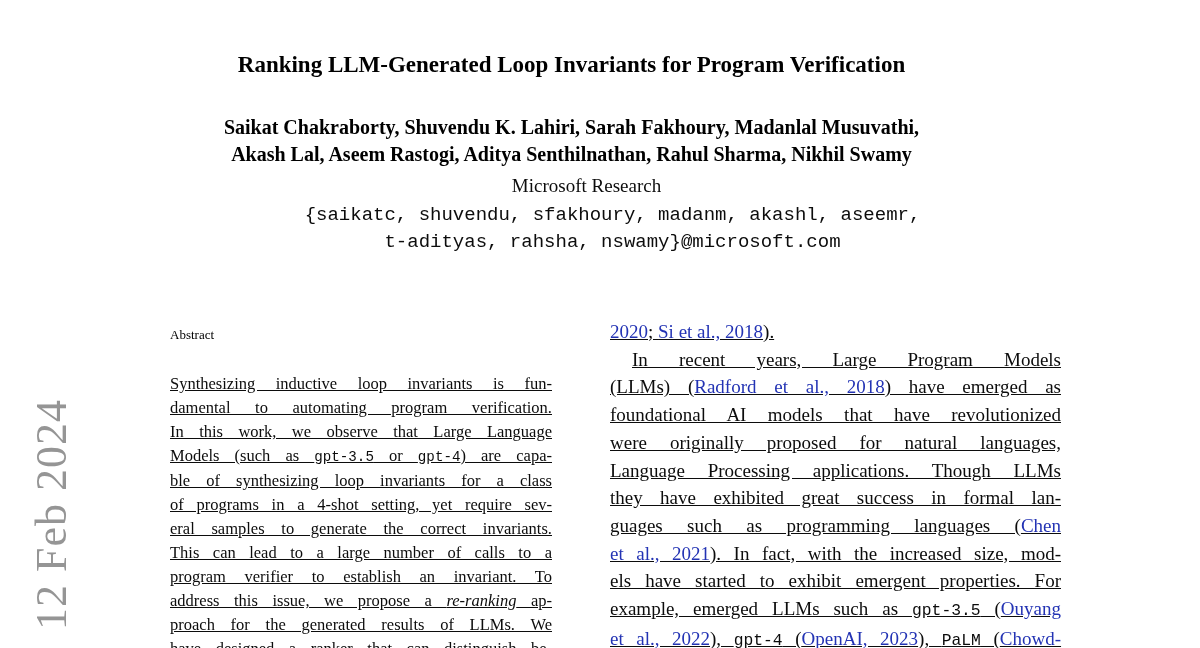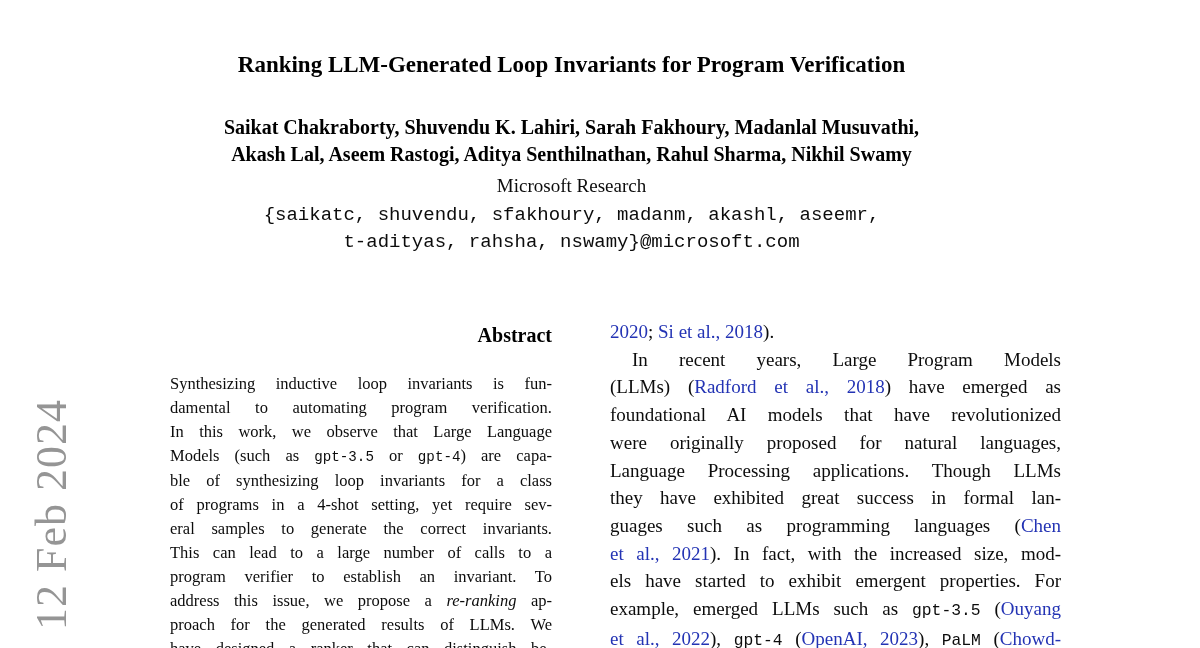--- a/index.html
+++ b/index.html
@@ -49,37 +49,39 @@
   .authors1, .authors2 {
     font-size: 20px;
     line-height: 26px;
     font-weight: bold;
     color: #000000;
   }
   .affiliation {
     top: 173px;
     font-size: 19px;
     line-height: 26px;
+    padding-left: 15px;
   }
   .email1 { top: 202px; }
   .email2 { top: 229px; }
   .email1, .email2 {
     font-family: "Liberation Mono", monospace;
     font-size: 19px;
     line-height: 26px;
+    padding-left: 41px;
   }
   .abstract-heading {
     position: absolute;
     left: 170px;
     top: 324px;
     width: 382px;
-    text-align: right;
-    font-size: 20px;
+    text-align: left;
+    font-size: 13px;
     line-height: 22px;
-    font-weight: bold;
+    font-weight: normal;
     color: #000000;
   }
   .abstract-body {
     position: absolute;
     left: 170px;
     top: 372px;
     width: 382px;
     font-size: 16.5px;
     line-height: 24px;
   }
@@ -88,20 +90,21 @@
     left: 610px;
     top: 318px;
     width: 451px;
     font-size: 19px;
     line-height: 27.7px;
   }
   .tline {
     text-align: justify;
     text-align-last: justify;
     text-justify: inter-word;
+    text-decoration: underline;
   }
   .tline.nojust {
     text-align: left;
     text-align-last: left;
   }
   .tline.indent {
     text-indent: 22px;
   }
   .mono {
     font-family: "Liberation Mono", monospace;

